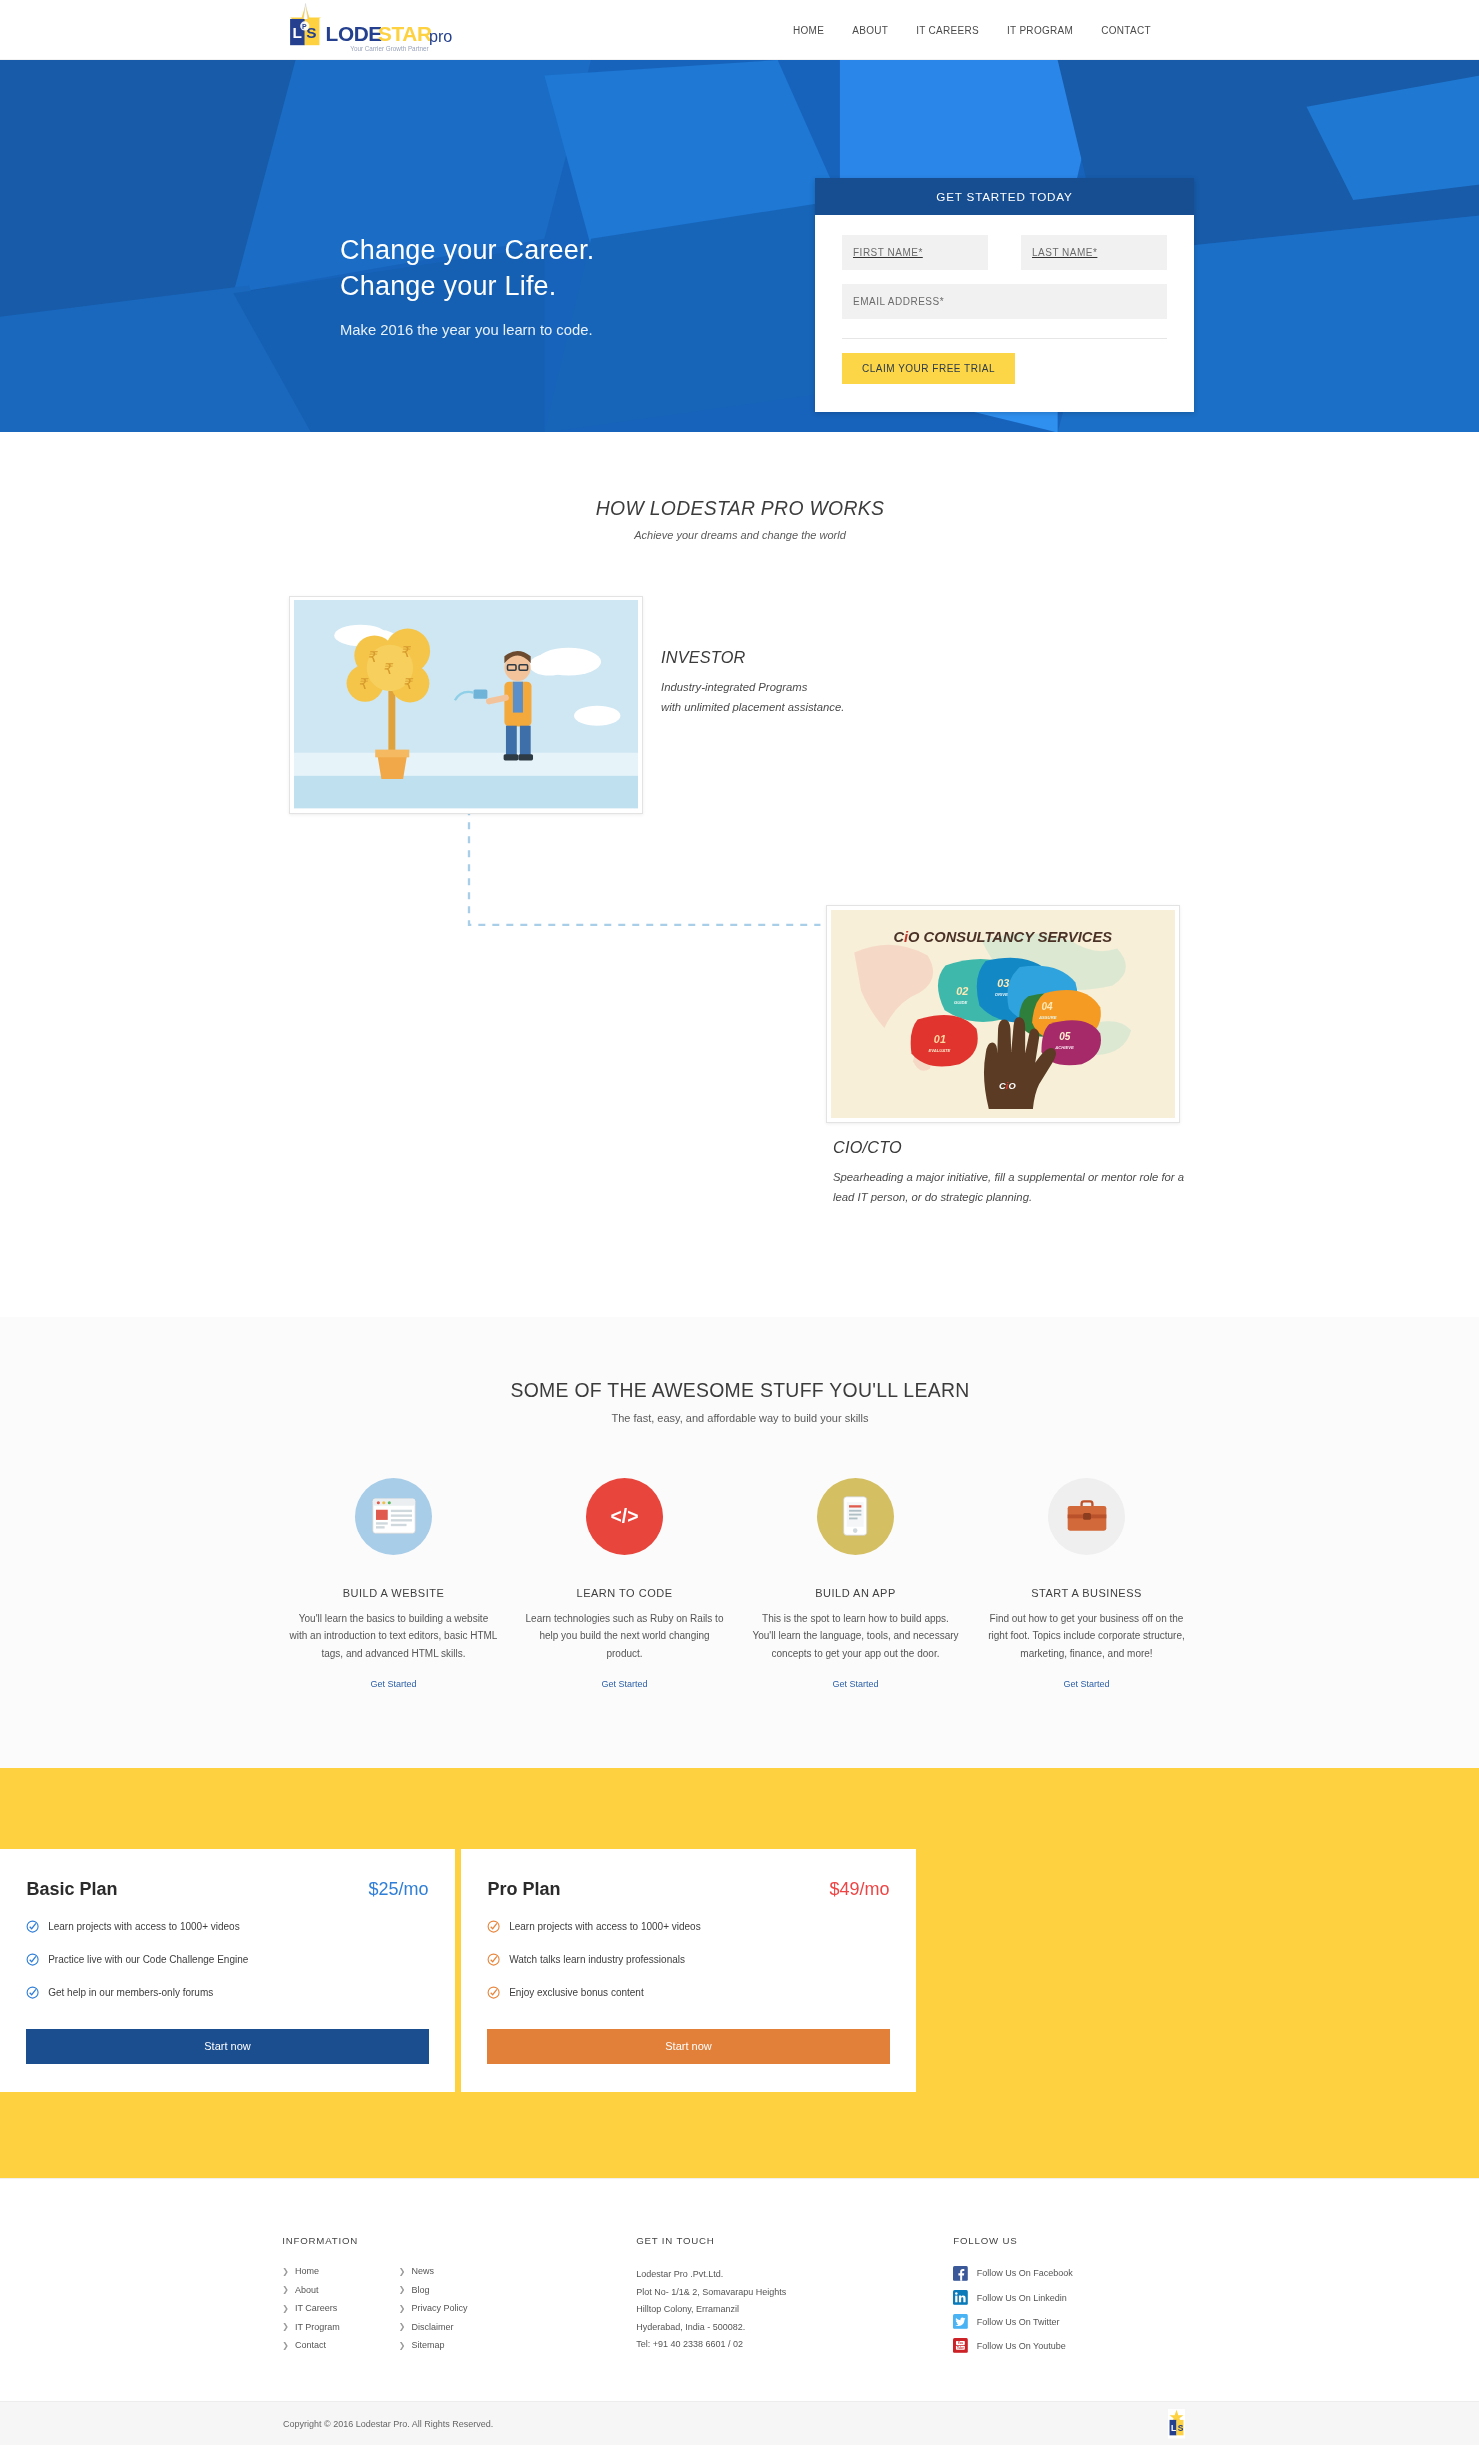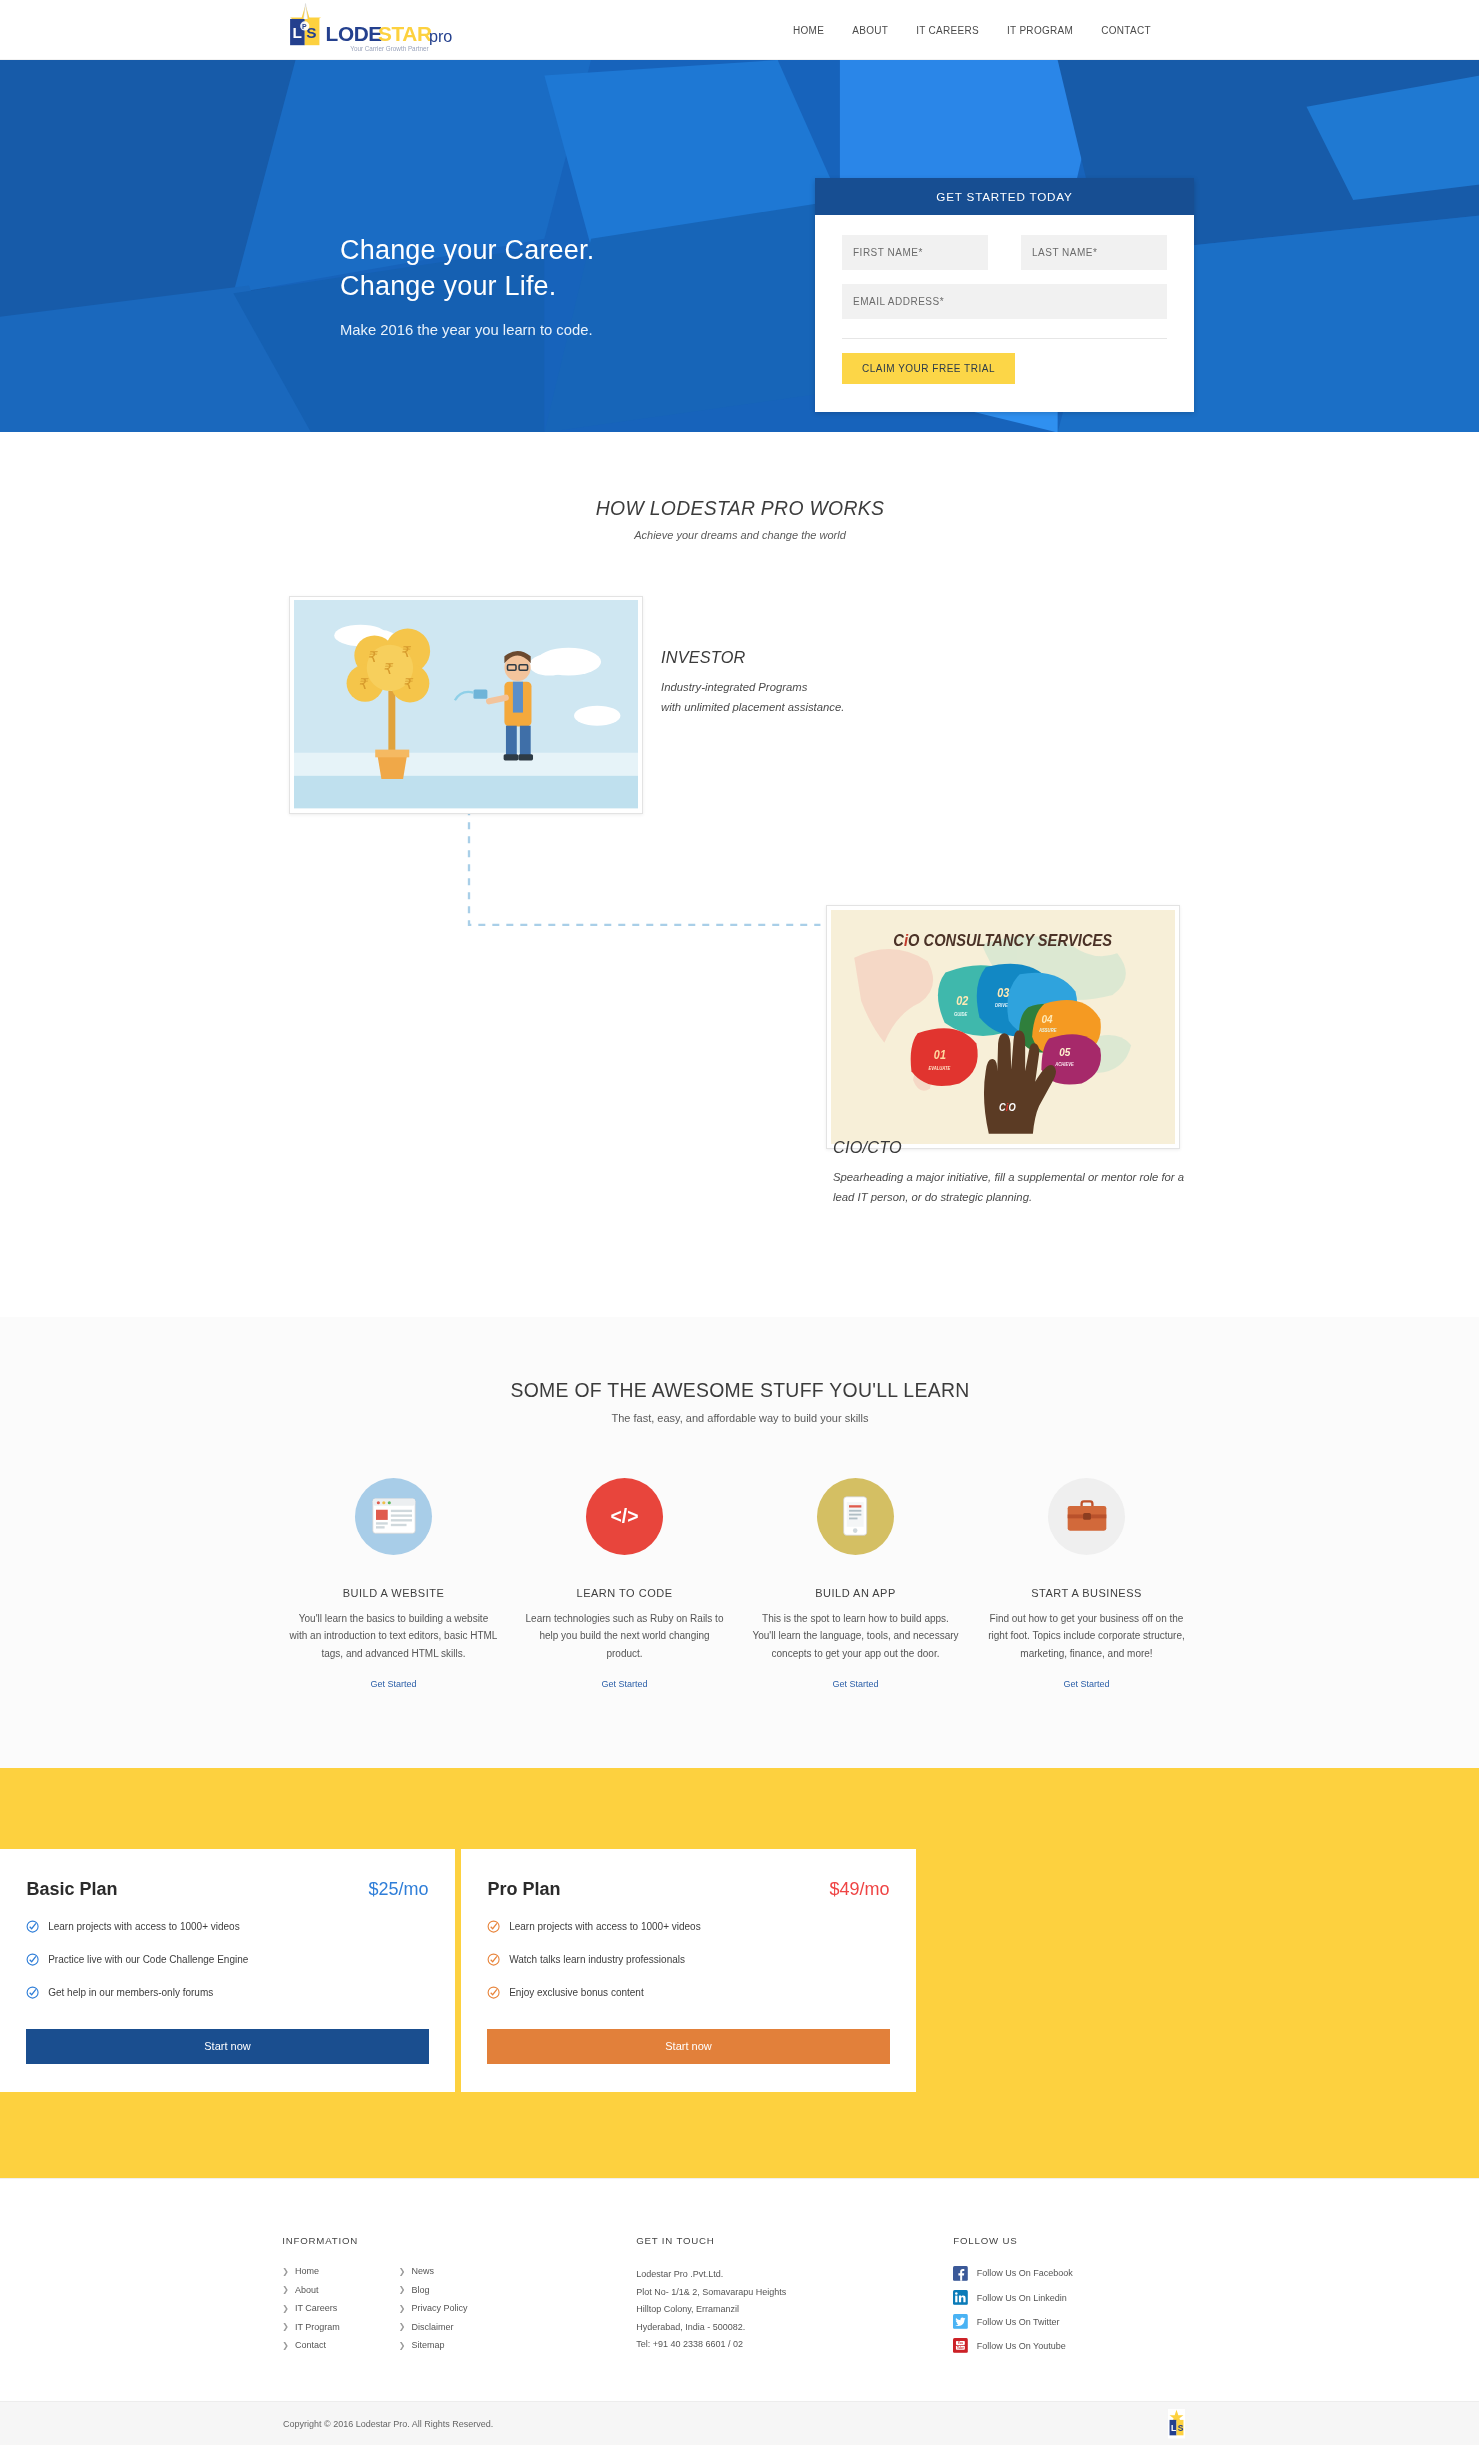--- a/index.html
+++ b/index.html
@@ -22,40 +22,40 @@
   
   .hero{height:372px;position:relative;overflow:hidden;background:#1565c0;}
   .hero-bg{position:absolute;inset:0;}
   .hero-inner{position:relative;width:1480px;height:372px;}
   .hero-copy{position:absolute;left:316px;top:173px;color:#fff;margin-left:24px;}
   .hero-copy h1{font-size:27px;font-weight:400;line-height:1.33;letter-spacing:0.2px;}
   .hero-copy p{font-size:14.8px;font-weight:300;margin-top:17px;color:#e9f2fb;}
   .signup{position:absolute;left:815px;top:118px;width:379px;background:#fff;box-shadow:0 1.6px 5.4px rgba(0,0,0,.2);}
   .signup-head{background:#174e92;color:#fff;height:37px;display:flex;align-items:center;justify-content:center;font-size:11.7px;letter-spacing:0.8px;}
   .signup-body{padding:20px 27px 28px 27px;}
-  .row{display:flex;gap:33px;}
+  .row{display:flex;gap:33px;text-decoration:underline;}
   .fld{background:#f1f1f1;border:none;height:35px;font-size:10px;letter-spacing:0.5px;color:#666;padding:0 11px;font-family:"Liberation Sans",sans-serif;width:100%;}
   .fld::placeholder{color:#6b6b6b;}
   .row .fld{flex:1;}
   .mt{margin-top:14px;}
   .divider{border-top:0.8px solid #e6e6e6;margin:18.7px 0 14px 0;}
   .claim{background:#fcd647;border:none;color:#2b3a4a;font-size:10px;letter-spacing:0.5px;padding:10px 20px;cursor:pointer;font-family:"Liberation Sans",sans-serif;}
 
   
   .sec-title{text-align:center;font-size:19.4px;font-weight:400;color:#3c3c3c;letter-spacing:0.3px;}
   .sec-sub{text-align:center;font-size:11px;color:#5a5a5a;margin-top:9.3px;}
 
   
   .works{background:#fff;padding:65px 0 47px 0;position:relative;font-style:italic;}
   .works-grid{position:relative;width:1480px;height:684px;margin-top:45px;}
   .card-img{position:absolute;background:#fff;border:0.8px solid #e3e3e3;box-shadow:0 0.8px 3.1px rgba(0,0,0,.07);padding:3.9px;}
   .card-img .art{width:100%;height:100%;display:block;}
   .inv-card{left:289px;top:9.3px;width:354px;height:218px;}
   .inv-text{position:absolute;left:661px;top:62px;width:373px;}
-  .cio-card{left:826px;top:319px;width:354px;height:244px;}
+  .cio-card{left:826px;top:319px;width:354px;height:218px;}
   .cio-text{position:absolute;left:833px;top:552px;width:365px;}
   .blk-title{font-size:16.3px;color:#3a3a3a;font-weight:400;letter-spacing:0.2px;}
   .blk-body{font-size:11.3px;color:#4b4b4b;line-height:1.75;margin-top:11px;}
   .dots{position:absolute;left:455px;top:222px;width:381px;height:156px;}
 
   
   .stuff{background:#fbfbfb;padding:62px 0 78px 0;}
   .cards{display:flex;justify-content:center;gap:0;margin-top:54px;}
   .scard{width:231px;text-align:center;padding:0 11px;}
   .icon-wrap{width:77px;height:77px;border-radius:50%;margin:0 auto;display:flex;align-items:center;justify-content:center;}

